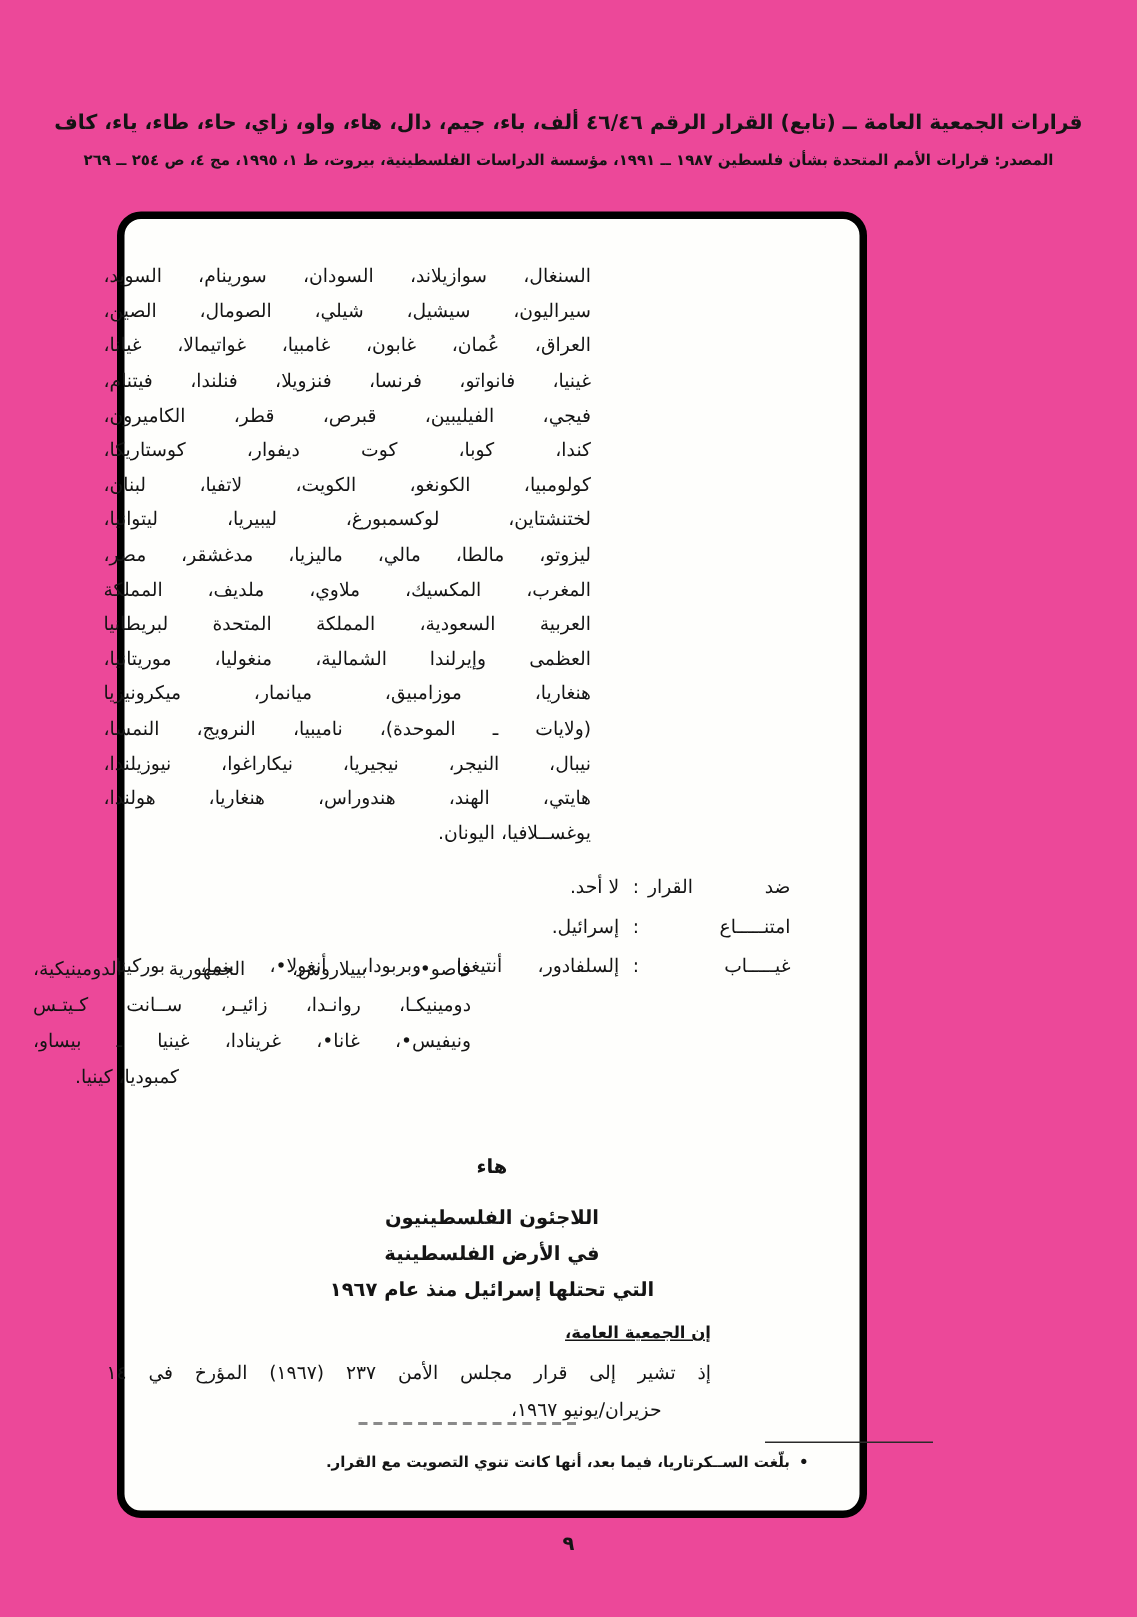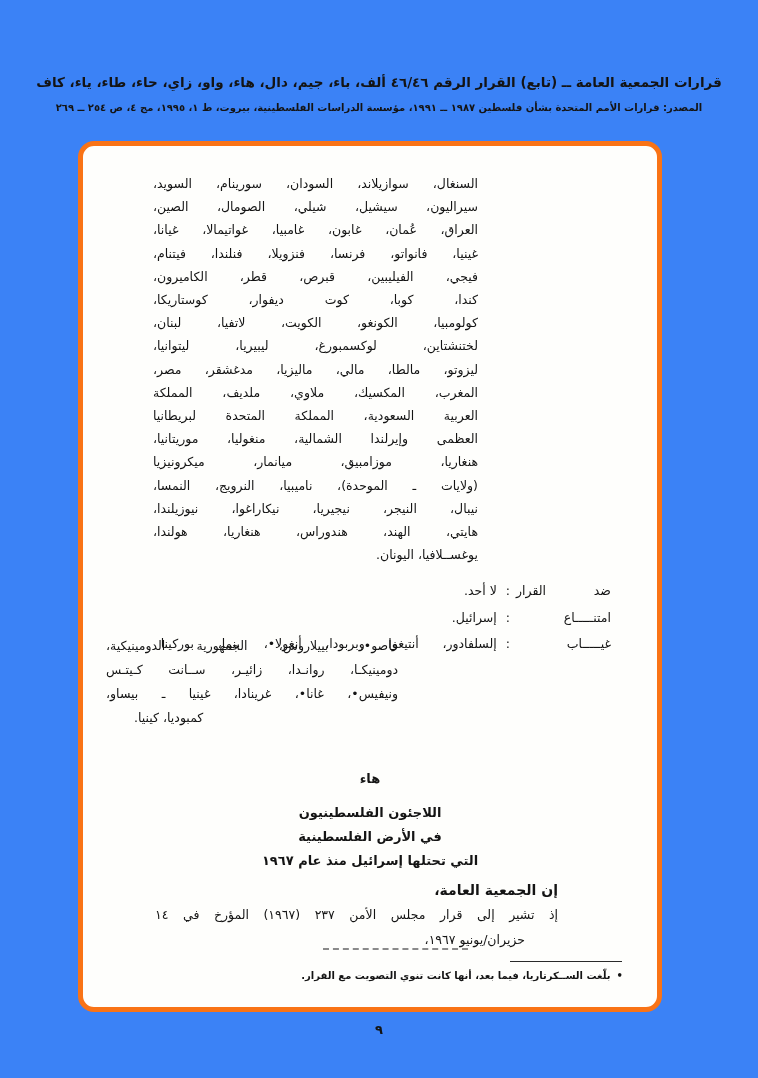--- a/index.html
+++ b/index.html
@@ -1,40 +1,40 @@
 <!DOCTYPE html>
 <html lang="ar" dir="rtl"><head>
 <meta charset="utf-8">
 <style>
   * { margin: 0; padding: 0; box-sizing: border-box; }
   html, body { background: #e8e8e8; }
   .page {
     position: relative;
     width: 758px; height: 1078px;
     margin: 0 auto;
-    background: #3b82f6;
+    background: #ec4899;
     font-family: "DejaVu Sans", sans-serif;
     color: #141414;
     direction: rtl;
     overflow: hidden;
   }
   .hdr1 {
     position: absolute; top: 74px; left: 0; right: 0;
     text-align: center; font-size: 13.5px; font-weight: bold;
     white-space: nowrap; letter-spacing: 0;
   }
   .hdr2 {
     position: absolute; top: 102px; left: 0; right: 0;
     text-align: center; font-size: 10px; font-weight: bold;
     white-space: nowrap;
   }
   .greenbox {
     position: absolute; left: 78px; top: 141px;
-    width: 584px; height: 871px;
-    border: 5px solid #f97316; border-radius: 16px;
+    width: 500px; height: 871px;
+    border: 5px solid #000000; border-radius: 16px;
     background: #fefefc;
   }
   .favour-list {
     position: absolute; top: 26px; right: 179px;
     width: 325px; font-size: 12.5px; line-height: 23.2px;
   }
   .jline { text-align: justify; text-align-last: justify; white-space: nowrap; }
   .jline-last { text-align: right; white-space: nowrap; }
   .vote-row {
     position: absolute; right: 46px;
@@ -55,21 +55,21 @@
   .section-letter {
     position: absolute; top: 625px; left: 0; right: 0;
     text-align: center; font-size: 13px; font-weight: bold;
   }
   .section-title {
     position: absolute; top: 655px; left: 0; right: 0;
     text-align: center; font-size: 13px; font-weight: bold; line-height: 24px;
   }
   .preamble-intro {
     position: absolute; top: 736px; right: 99px;
-    font-size: 14px; font-weight: bold; white-space: nowrap;
+    font-size: 11px; font-weight: bold; white-space: nowrap; text-decoration: underline;
   }
   .preamble-l1 {
     position: absolute; top: 761px; right: 99px; width: 403px;
     font-size: 12.5px; text-align: justify; text-align-last: justify; white-space: nowrap;
   }
   .preamble-l2 {
     position: absolute; top: 786px; right: 132px;
     font-size: 12.5px; white-space: nowrap;
   }
   .dash-artifact {

